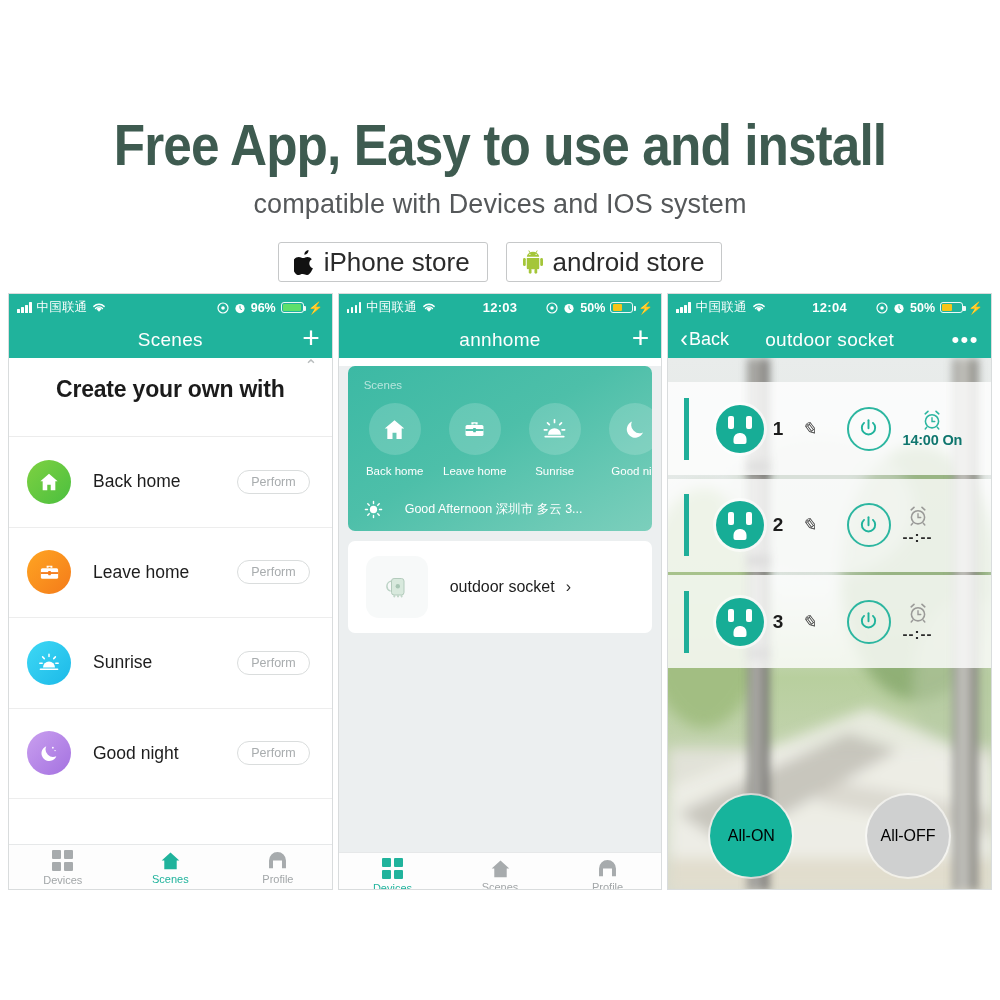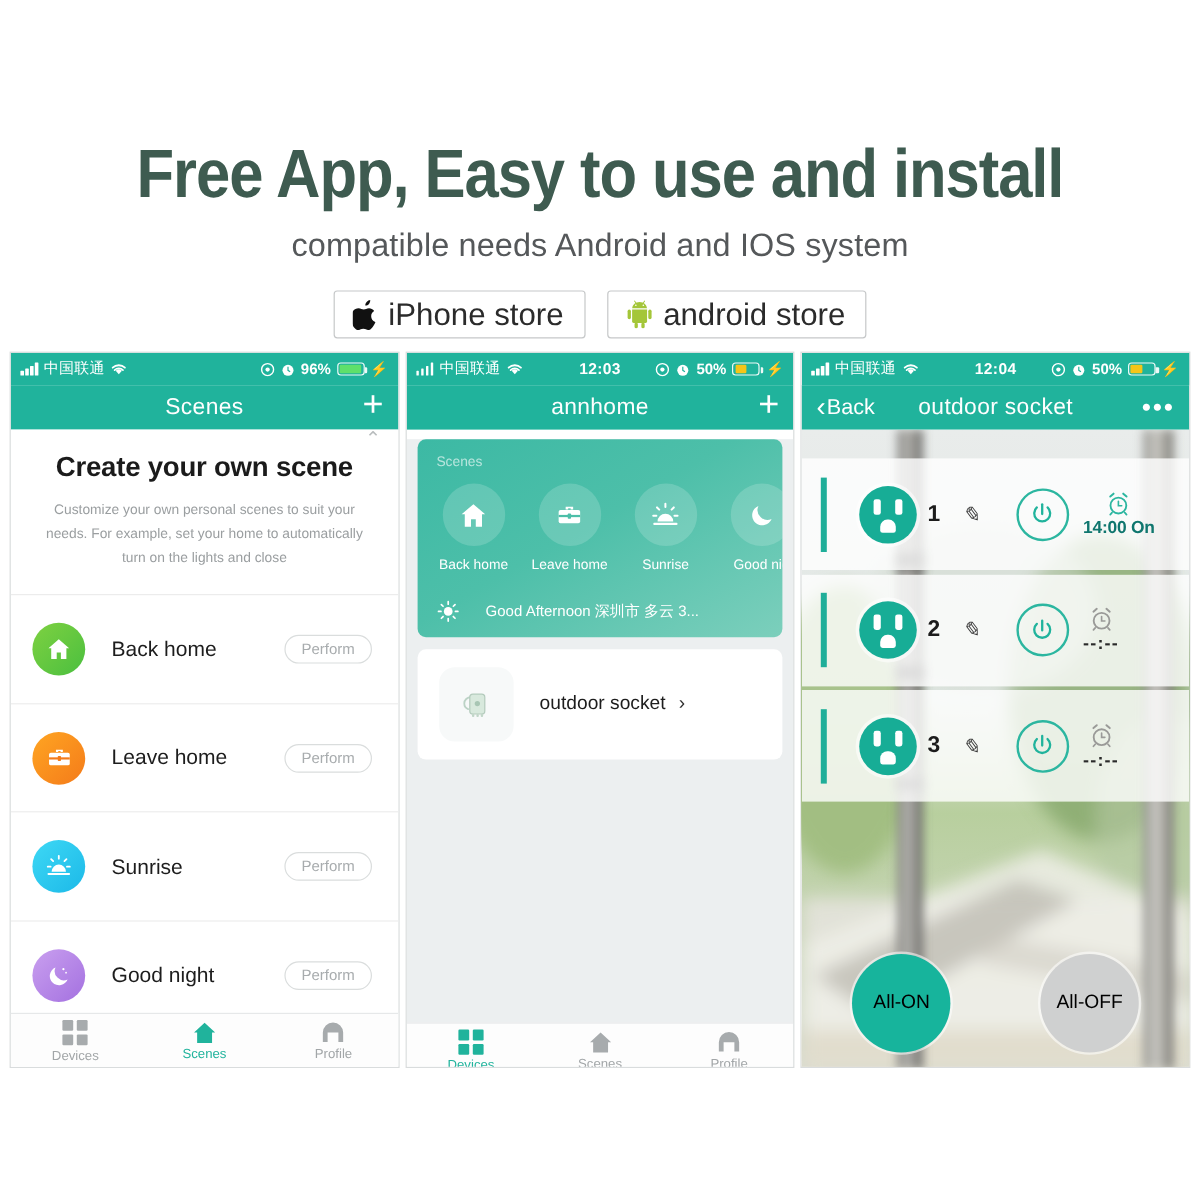--- a/index.html
+++ b/index.html
@@ -258,21 +258,21 @@
     box-shadow: 0 0 0 2px rgba(255,255,255,.55);
   }
   .allbtn.on { background: #17b49c; }
   .allbtn.off { background: #cfd0d0; }
 </style>
 </head>
 <body>
 
 <div class="promo-header">
   <div class="promo-title">Free App, Easy to use and install</div>
-  <div class="promo-sub">compatible needs Android and IOS system</div>
+  <div class="promo-sub">compatible with Devices and IOS system</div>
   <div class="store-row">
 
     <div class="store-btn">
       <span>
         <svg class="apple-glyph" viewBox="0 0 22 26">
           <path fill="#111" d="M15.2 0c.1 1.2-.4 2.4-1.1 3.3-.8.9-2 1.6-3.2 1.5-.1-1.2.4-2.4 1.2-3.2C12.9.7 14.2.1 15.2 0zM19.8 19.1c-.6 1.4-.9 2-1.7 3.2-1.1 1.7-2.6 3.8-4.5 3.8-1.7 0-2.2-1.1-4.5-1.1s-2.8 1.1-4.5 1.2c-1.9.1-3.3-1.8-4.4-3.5C-2 18.3-2.3 12.6.2 9.6c1.2-1.5 3-2.4 4.8-2.4 1.9 0 3 1.1 4.6 1.1 1.5 0 2.4-1.1 4.6-1.1 1.6 0 3.3.9 4.5 2.4-4 2.2-3.3 7.9.9 9.5z"></path>
         </svg>
       </span>
       <span class="lbl">iPhone store</span>
     </div>
@@ -332,22 +332,21 @@
     </div>
 
     <div class="navbar">
       <div class="nav-title">Scenes</div>
       <div class="nav-plus">+</div>
     </div>
 
     <div class="p1-body">
       <div class="hero">
         <div class="hero-collapse">⌃</div>
-        <div class="hero-h">Create your own scene</div>
-        <div class="hero-p">Customize your own personal scenes to suit your needs. For example, set your home to automatically turn on the lights and close</div>
+        <div class="hero-h">Create your own with</div>
       </div>
 
       <div class="scene-row">
         <div class="sc-ico" style="background:linear-gradient(135deg,#7ed141,#4bbf3f)">
           <svg width="22" height="22" viewBox="0 0 24 24">
               <path d="M12 3 2.6 11.1h2.5V21h5V15h3.8v6h5V11.1h2.5z" fill="#fff"></path>
             </svg>
         </div>
         <div class="sc-label">Back home</div>
         <div class="perform">Perform</div>

